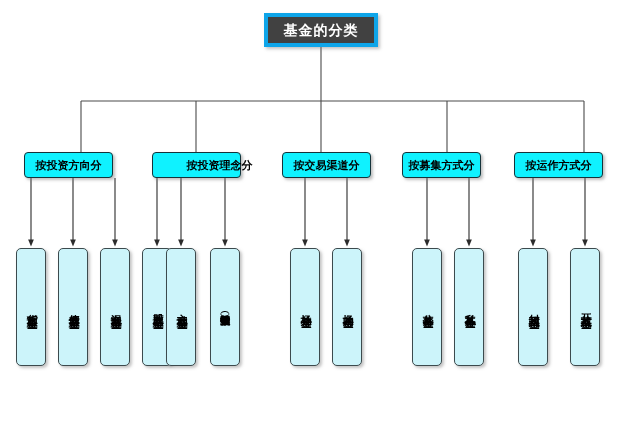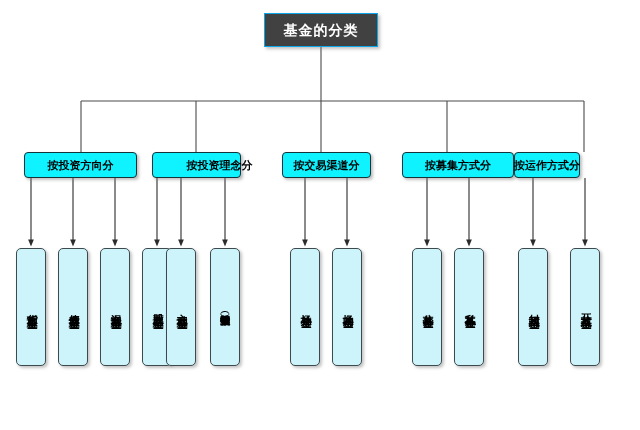--- a/index.html
+++ b/index.html
@@ -31,21 +31,21 @@
   }
 
   
   .root-box {
     position: absolute;
     left: 264px;
     top: 13px;
     width: 114px;
     height: 34px;
     background: #414141;
-    border: 1px solid #0ea5e9;
+    border: 4px solid #0ea5e9;
     box-sizing: border-box;
     display: flex;
     align-items: center;
     justify-content: center;
     box-shadow: 2px 2px 3px rgba(120,120,120,0.45);
   }
   .root-box span {
     color: #ffffff;
     font-size: 14px;
     font-weight: bold;
@@ -158,33 +158,33 @@
 
       <path d="M533,178 L533,243"></path>
       <path d="M585,178 L585,243"></path>
     </g>
   </svg>
 
   <div class="root-box">
     <span>基金的分类</span>
   </div>
 
-  <div class="cat-box" style="left:24px; width:113px;">
+  <div class="cat-box" style="left:24px; width:89px;">
     <span>按投资方向分</span>
   </div>
   <div class="cat-box" style="left:152px; width:89px;padding-left:46px;">
     <span>按投资理念分</span>
   </div>
   <div class="cat-box" style="left:276px; width:89px;margin-left:6px;">
     <span>按交易渠道分</span>
   </div>
-  <div class="cat-box" style="left:402px; width:112px;">
+  <div class="cat-box" style="left:402px; width:79px;">
     <span>按募集方式分</span>
   </div>
-  <div class="cat-box" style="left:514px; width:66px;">
+  <div class="cat-box" style="left:514px; width:89px;">
     <span>按运作方式分</span>
   </div>
 
   <div class="leaf-box" style="left:16px;">
     <span>货币型基金</span>
   </div>
   <div class="leaf-box" style="left:58px;">
     <span>债券型基金</span>
   </div>
   <div class="leaf-box" style="left:100px;">

